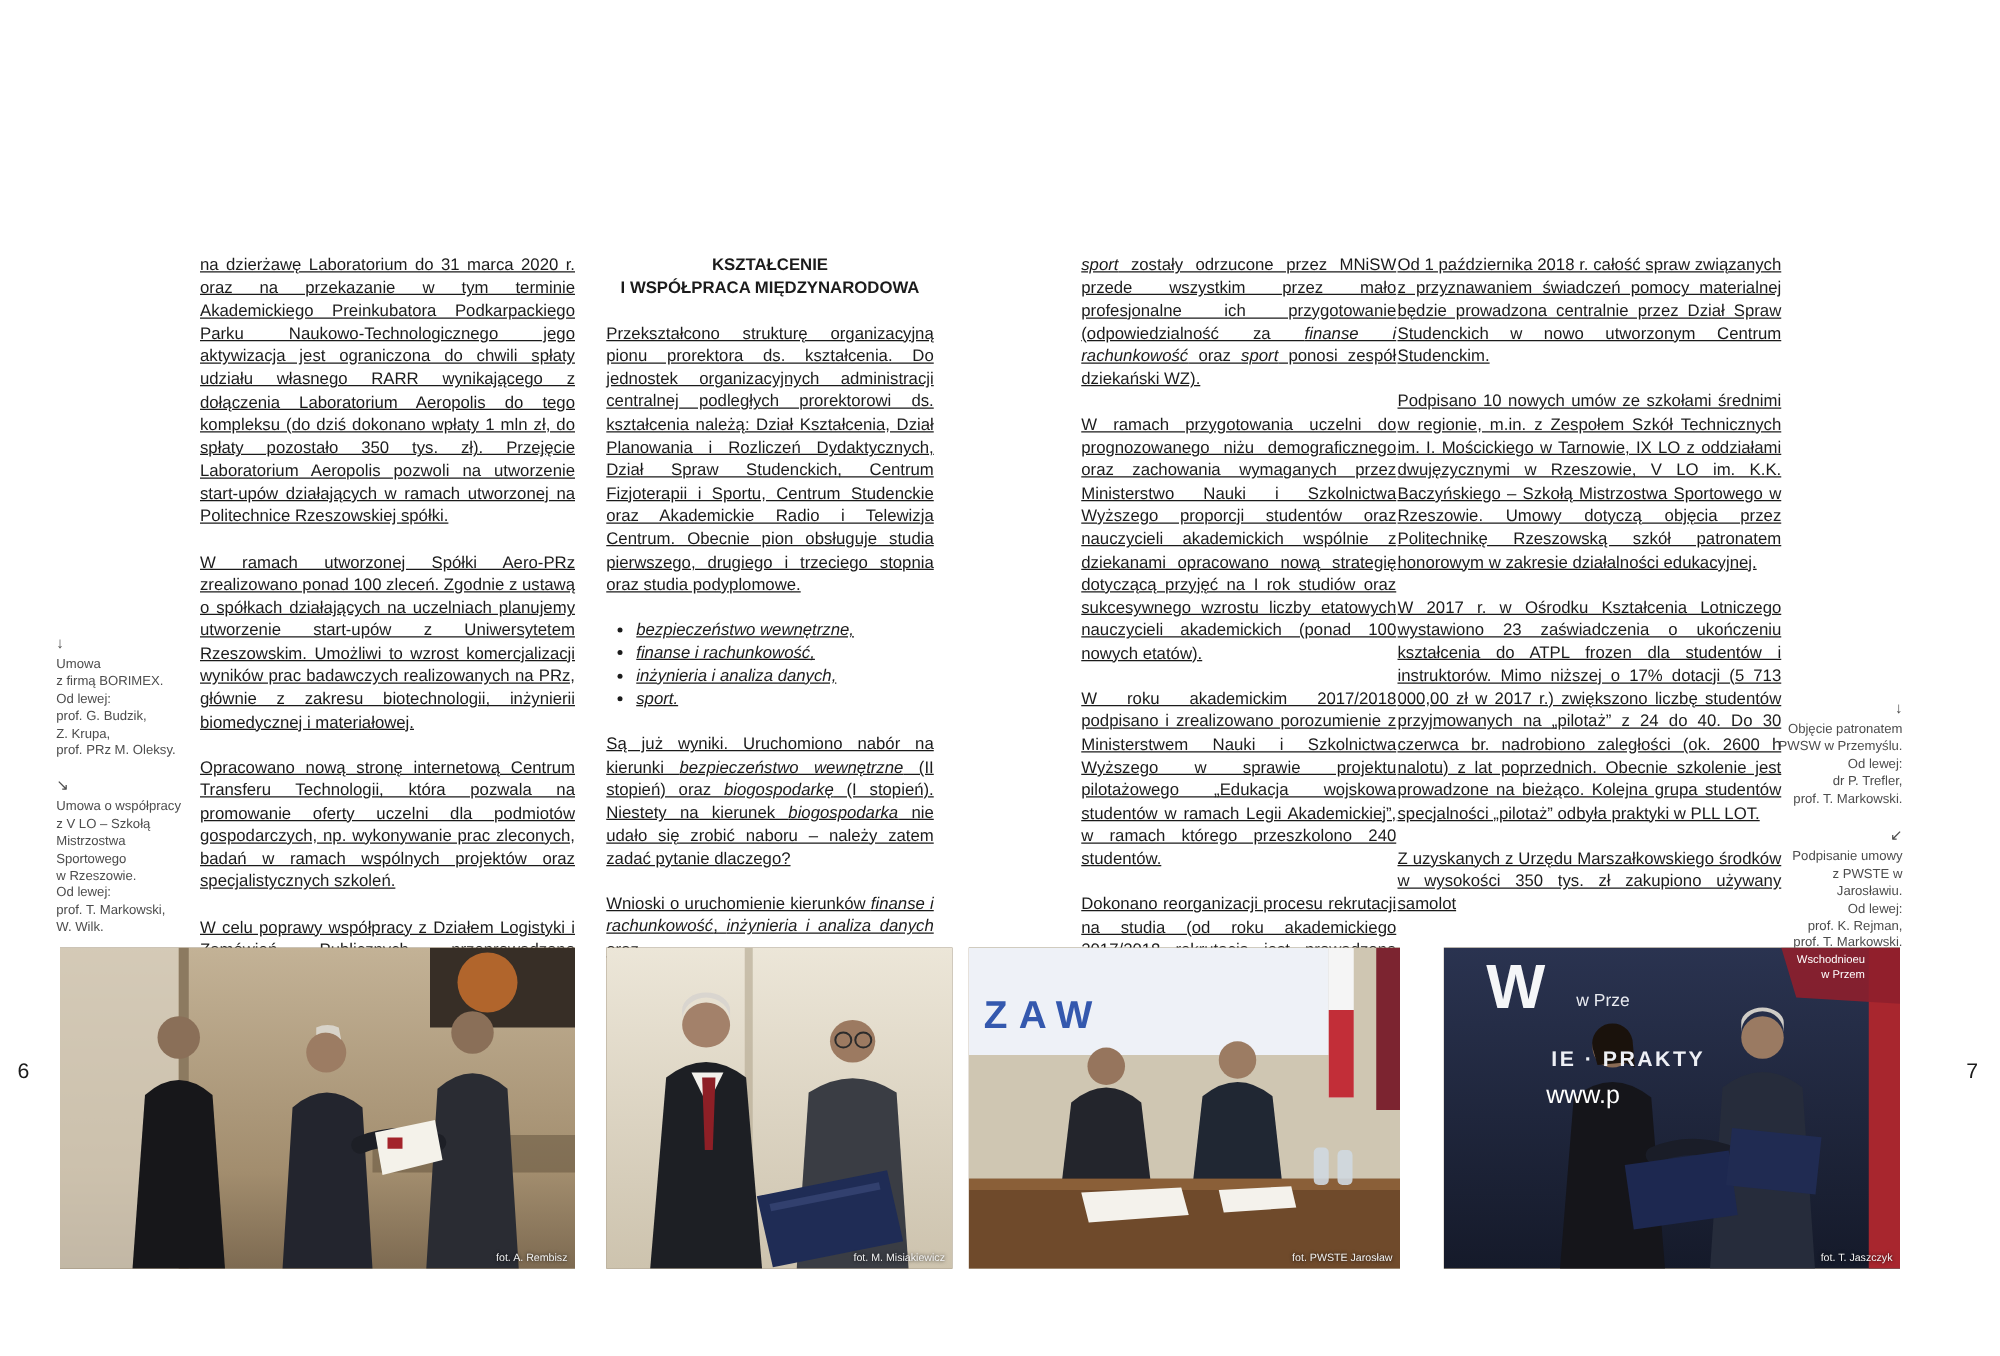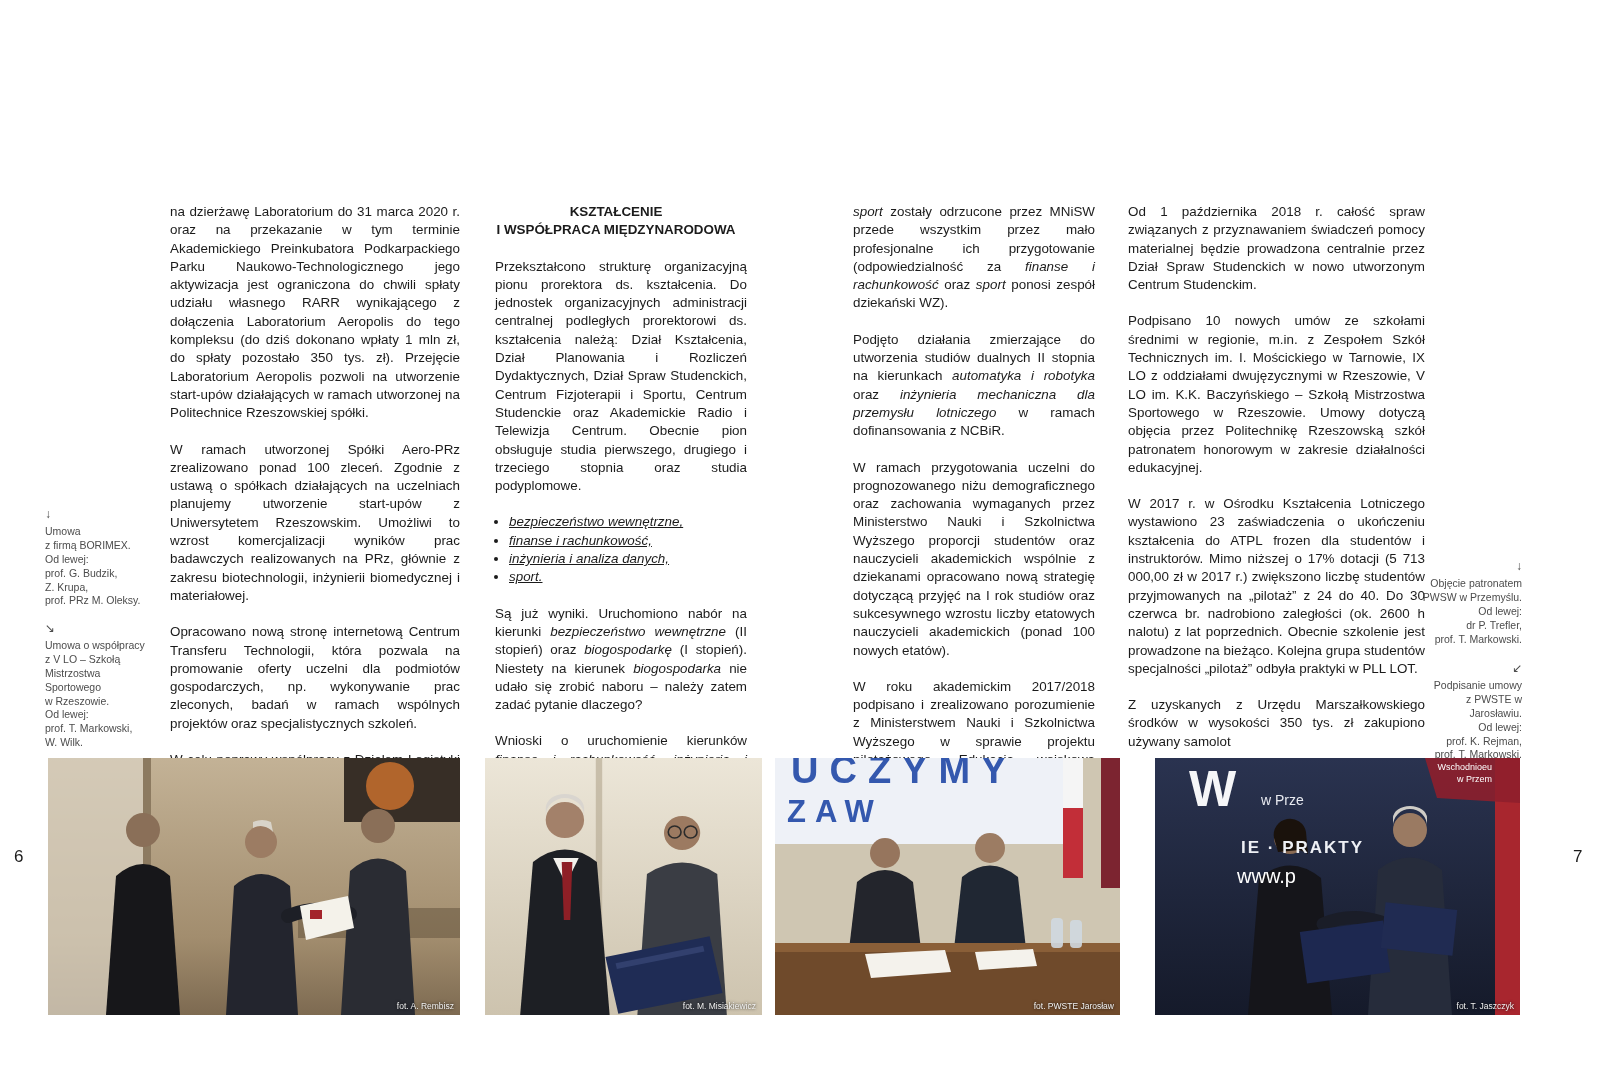--- a/index.html
+++ b/index.html
@@ -2,24 +2,24 @@
 <html lang="pl"><head>
 <meta charset="utf-8">
 <style>
   html,body{margin:0;padding:0;}
   body{
     width:1600px;height:1085px;position:relative;overflow:hidden;
     background:#ffffff;color:#1b1b1b;
     font-family:"Liberation Sans","DejaVu Sans",sans-serif;
   }
   .col{position:absolute;top:203px;font-size:13.4px;line-height:18.3px;text-align:justify;}
-  .col p{margin:0 0 18px 10px;}
+  .col p{margin:0 0 18px 0;text-decoration:underline;}
   #col1{left:160px;width:300px;}
   #col2{left:485px;width:262px;}
-  #col3{left:843px;width:252px;}
+  #col3{left:865px;width:252px;}
   #col4{left:1118px;width:307px;}
   .heading{font-weight:bold;text-align:center;margin:0 0 18px 0;}
   .intro{margin-bottom:2px !important;}
   ul.bullets{margin:0 0 18px 0;padding-left:24px;font-style:italic;text-align:left;}
   ul.bullets li{margin:0;text-decoration:underline;}
   .cap{position:absolute;font-size:10.5px;line-height:13.9px;color:#4c4c4c;}
   .cap .arrow{font-size:12px;margin-bottom:3px;}
   .cap-text{white-space:pre-line;}
   #cap-l1{left:45px;top:508px;width:116px;}
   #cap-l2{left:45px;top:622px;width:116px;}
@@ -76,21 +76,20 @@
       <li>finanse i rachunkowość,</li>
       <li>inżynieria i analiza danych,</li>
       <li>sport.</li>
     </ul>
     <p>Są już wyniki. Uruchomiono nabór na kierunki <i>bezpieczeństwo wewnętrzne</i> (II stopień) oraz <i>biogospodarkę</i> (I stopień). Niestety na kierunek <i>biogospodarka</i> nie udało się zrobić naboru – należy zatem zadać pytanie dlaczego?</p>
     <p>Wnioski o uruchomienie kierunków <i>finanse i rachunkowość</i>, <i>inżynieria i analiza danych</i> oraz</p>
   </div>
 
   <div class="col" id="col3">
     <p><i>sport</i> zostały odrzucone przez MNiSW przede wszystkim przez mało profesjonalne ich przygotowanie (odpowiedzialność za <i>finanse i rachunkowość</i> oraz <i>sport</i> ponosi zespół dziekański WZ).</p>
-    <p>Podjęto działania zmierzające do utworzenia studiów dualnych II stopnia na kierunkach <i>automatyka i robotyka</i> oraz <i>inżynieria mechaniczna dla przemysłu lotniczego</i> w ramach dofinansowania z NCBiR.</p>
     <p>W ramach przygotowania uczelni do prognozowanego niżu demograficznego oraz zachowania wymaganych przez Ministerstwo Nauki i Szkolnictwa Wyższego proporcji studentów oraz nauczycieli akademickich wspólnie z dziekanami opracowano nową strategię dotyczącą przyjęć na I rok studiów oraz sukcesywnego wzrostu liczby etatowych nauczycieli akademickich (ponad 100 nowych etatów).</p>
     <p>W roku akademickim 2017/2018 podpisano i zrealizowano porozumienie z Ministerstwem Nauki i Szkolnictwa Wyższego w sprawie projektu pilotażowego „Edukacja wojskowa studentów w ramach Legii Akademickiej”, w ramach którego przeszkolono 240 studentów.</p>
     <p>Dokonano reorganizacji procesu rekrutacji na studia (od roku akademickiego 2017/2018 rekrutacja jest prowadzona centralnie) oraz systemu przyznawania świadczeń pomocy materialnej dla studentów i doktorantów.</p>
   </div>
 
   <div class="col" id="col4">
     <p>Od 1 października 2018 r. całość spraw związanych z przyznawaniem świadczeń pomocy materialnej będzie prowadzona centralnie przez Dział Spraw Studenckich w nowo utworzonym Centrum Studenckim.</p>
     <p>Podpisano 10 nowych umów ze szkołami średnimi w regionie, m.in. z Zespołem Szkół Technicznych im. I. Mościckiego w Tarnowie, IX LO z oddziałami dwujęzycznymi w Rzeszowie, V LO im. K.K. Baczyńskiego – Szkołą Mistrzostwa Sportowego w Rzeszowie. Umowy dotyczą objęcia przez Politechnikę Rzeszowską szkół patronatem honorowym w zakresie działalności edukacyjnej.</p>
     <p>W 2017 r. w Ośrodku Kształcenia Lotniczego wystawiono 23 zaświadczenia o ukończeniu kształcenia do ATPL frozen dla studentów i instruktorów. Mimo niższej o 17% dotacji (5 713 000,00 zł w 2017 r.) zwiększono liczbę studentów przyjmowanych na „pilotaż” z 24 do 40. Do 30 czerwca br. nadrobiono zaległości (ok. 2600 h nalotu) z lat poprzednich. Obecnie szkolenie jest prowadzone na bieżąco. Kolejna grupa studentów specjalności „pilotaż” odbyła praktyki w PLL LOT.</p>
     <p>Z uzyskanych z Urzędu Marszałkowskiego środków w wysokości 350 tys. zł zakupiono używany samolot</p>
@@ -198,21 +197,20 @@
       <path d="M73,200 L82,124 Q110,100 138,124 L147,200 Z" fill="#23252c"></path>
       <circle cx="215" cy="90" r="15" fill="#9c7c63"></circle>
       <path d="M178,200 L187,119 Q215,96 243,119 L252,200 Z" fill="#202733"></path>
       <rect x="0" y="185" width="345" height="72" fill="#6f4a2b"></rect>
       <rect x="0" y="185" width="345" height="9" fill="#8a5f38"></rect>
       <polygon points="90,196 170,192 176,214 96,220" fill="#f4f2ec"></polygon>
       <polygon points="200,194 258,191 262,208 204,212" fill="#f4f2ec"></polygon>
       <rect x="276" y="160" width="12" height="30" rx="4" fill="#cfd8e0" opacity="0.9"></rect>
       <rect x="295" y="162" width="12" height="28" rx="4" fill="#cfd8e0" opacity="0.9"></rect>
     </svg>
-    <div class="p3-line1">UCZYMY</div>
     <div class="p3-line2">ZAW</div>
     <div class="credit">fot. PWSTE Jarosław</div>
   </div>
 
   <div class="photo" id="photo4">
     <svg viewBox="0 0 365 257" preserveAspectRatio="none">
       <defs>
         <linearGradient id="p4bg" x1="0" y1="0" x2="0" y2="1">
           <stop offset="0" stop-color="#2a3350"></stop>
             <stop offset="1" stop-color="#151a2a"></stop>

